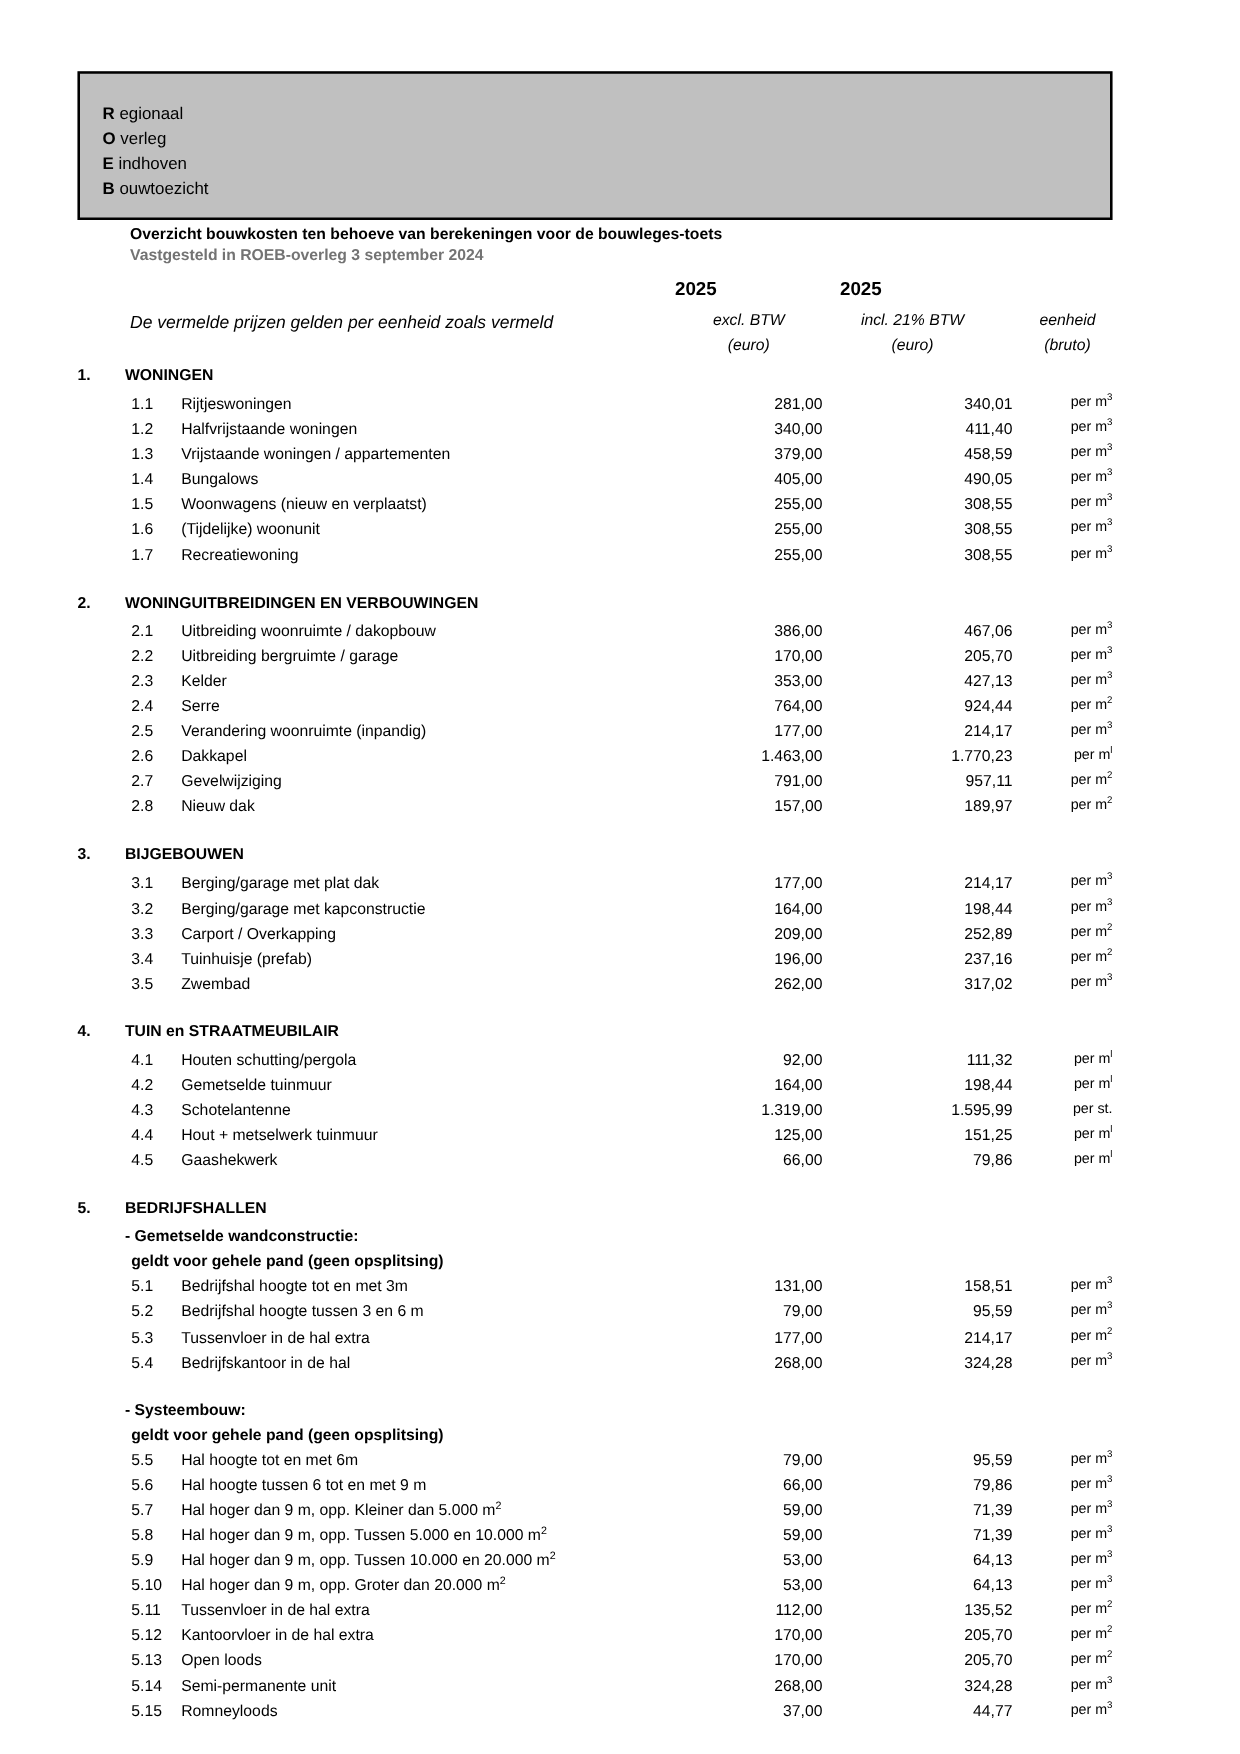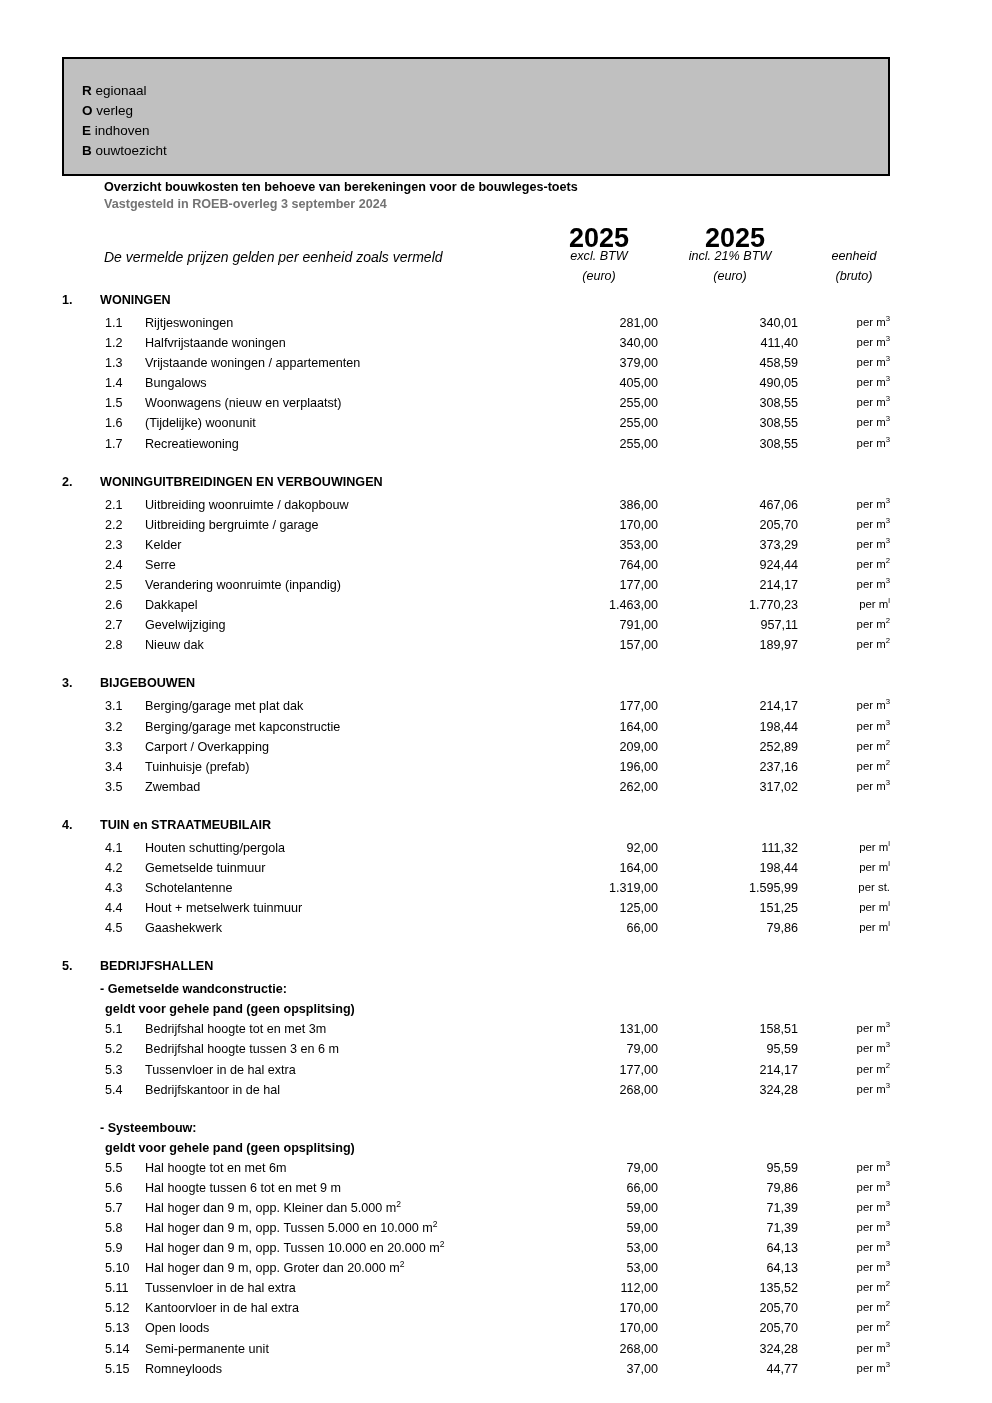--- a/index.html
+++ b/index.html
@@ -62,22 +62,21 @@
     white-space: nowrap;
   }
   .title-main { top: 180px; color: #000000; text-align: center; }
   .title-sub  { top: 197px; color: #ee1b24; }
 
   
   .col-years {
     position: absolute;
     top: 223px;
     font-weight: bold;
-    font-size: 27px;
-    text-align: center;
+    font-size: 15px;
   }
   .year-a { left: 540px; width: 118px; }
   .year-b { left: 672px; width: 126px; }
 
   .intro-note {
     position: absolute;
     left: 104px;
     top: 249px;
     font-style: italic;
     font-size: 14px;
@@ -161,20 +160,21 @@
     text-align: right;
     white-space: nowrap;
   }
   .row .incl {
     position: absolute;
     left: 638px;
     width: 160px;
     top: 0;
     text-align: right;
     white-space: nowrap;
+    padding-left: 12px;
   }
   .row .unit {
     position: absolute;
     left: 806px;
     width: 84px;
     top: 0;
     text-align: right;
     white-space: nowrap;
     font-size: 11.4px;
   }
@@ -285,21 +285,21 @@
         <span class="num">2.2</span>
         <span class="label"><span>Uitbreiding bergruimte / garage</span></span>
         <span class="excl">170,00</span>
         <span class="incl">205,70</span>
         <span class="unit"><span>per m</span><sup>3</sup></span>
       </div>
       <div class="row">
         <span class="num">2.3</span>
         <span class="label"><span>Kelder</span></span>
         <span class="excl">353,00</span>
-        <span class="incl">373,29</span>
+        <span class="incl">427,13</span>
         <span class="unit"><span>per m</span><sup>3</sup></span>
       </div>
       <div class="row">
         <span class="num">2.4</span>
         <span class="label"><span>Serre</span></span>
         <span class="excl">764,00</span>
         <span class="incl">924,44</span>
         <span class="unit"><span>per m</span><sup>2</sup></span>
       </div>
       <div class="row">

